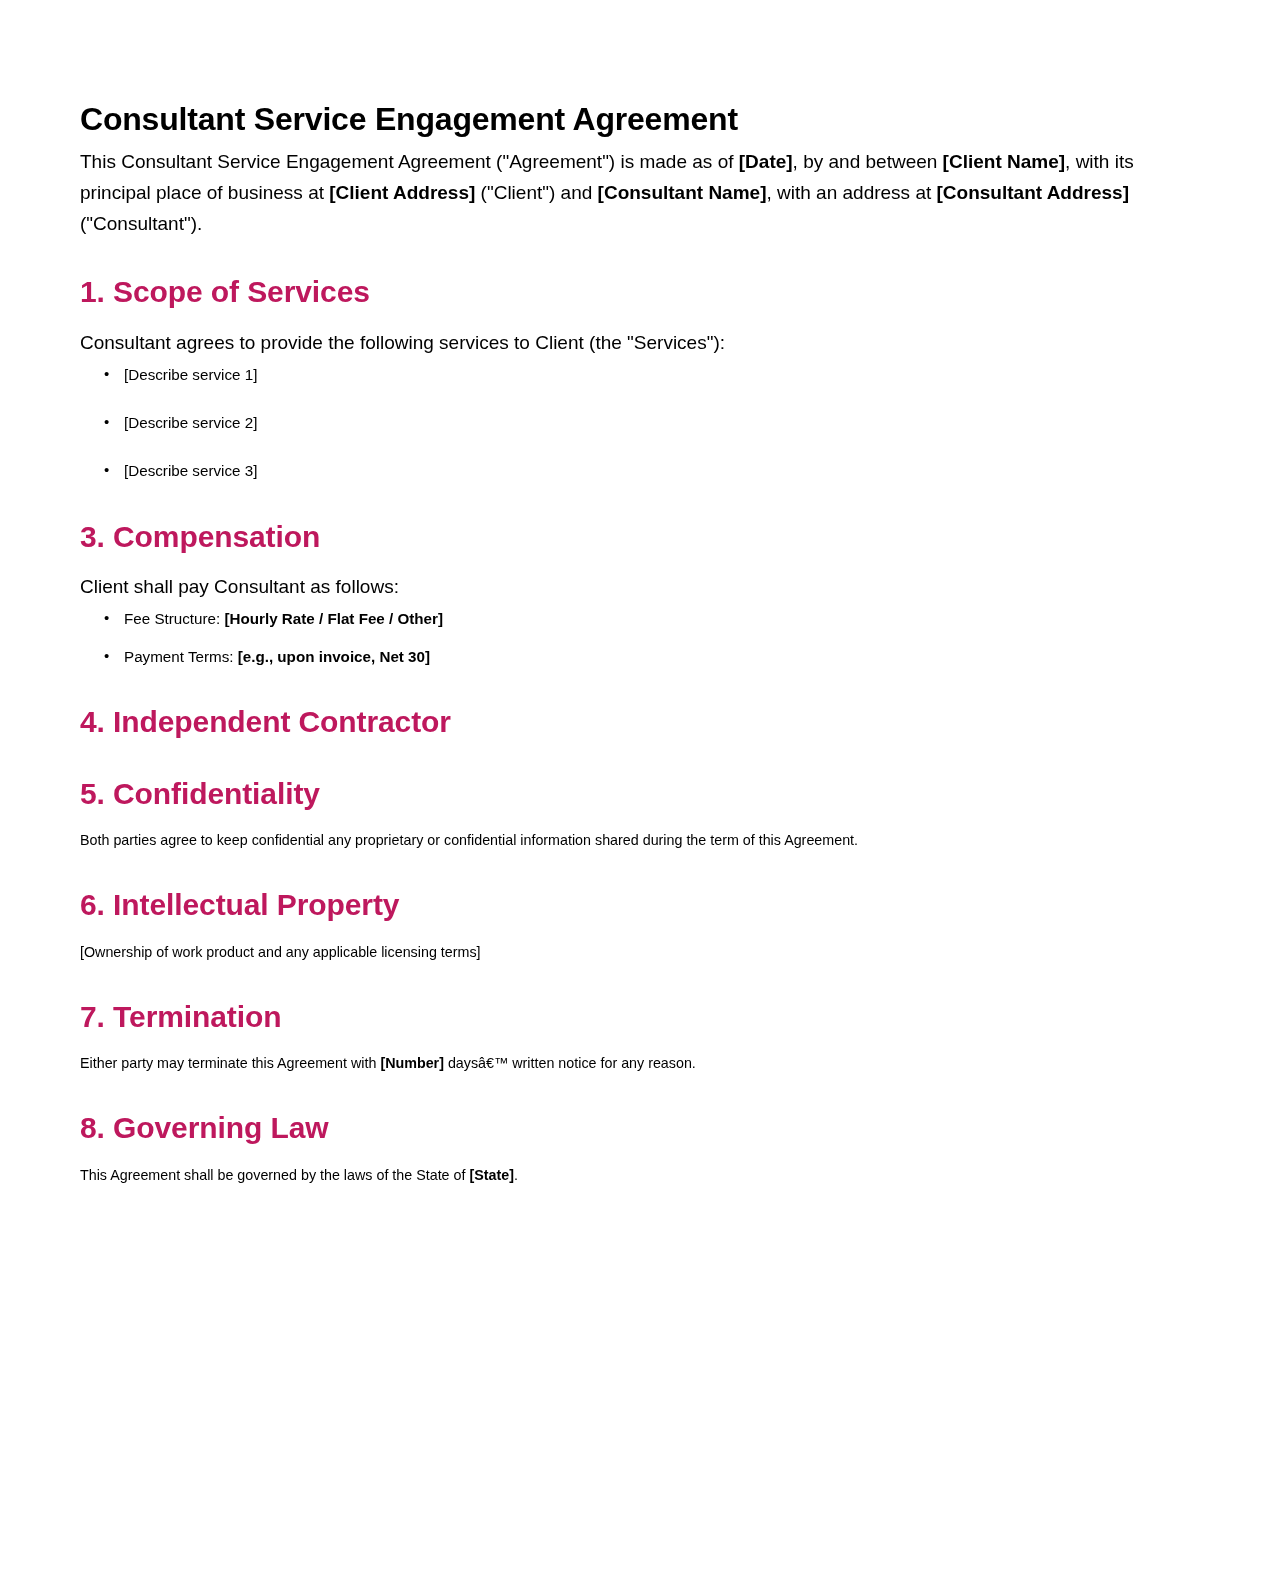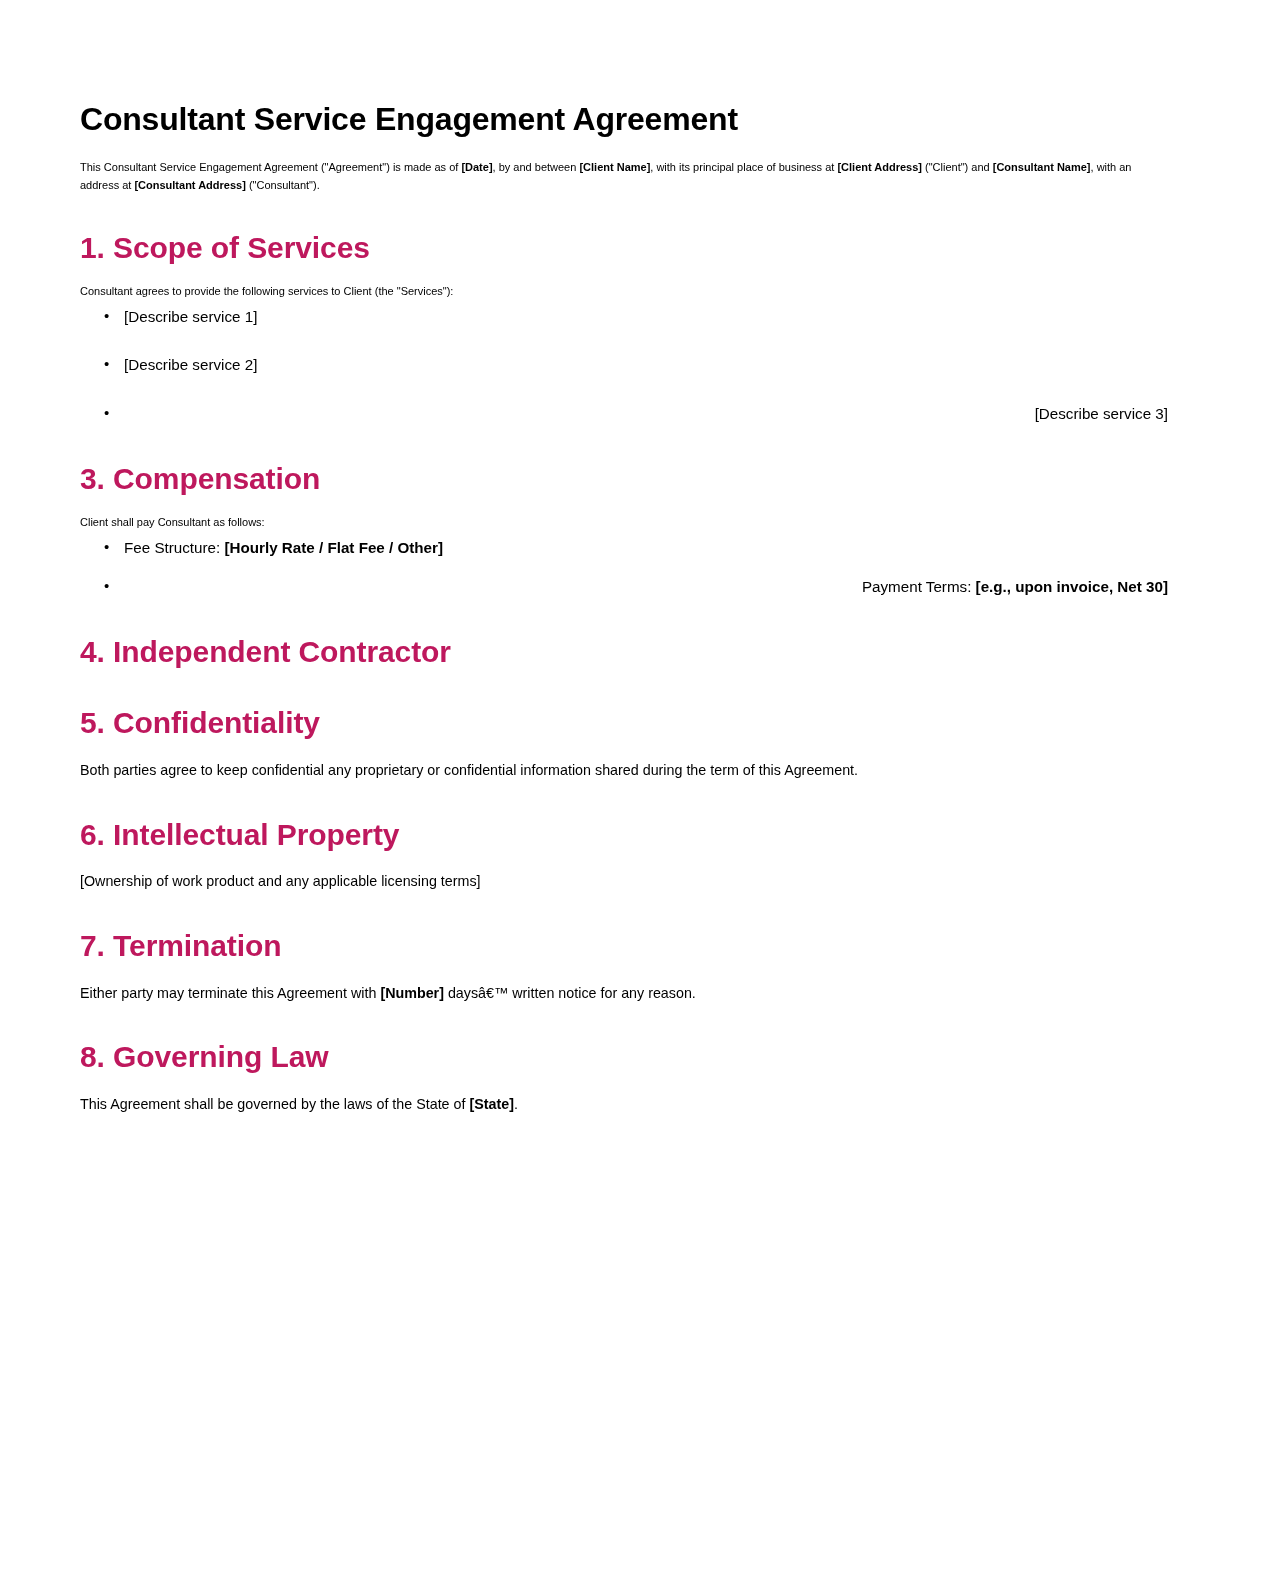--- a/index.html
+++ b/index.html
@@ -19,33 +19,33 @@
     box-sizing: border-box;
     background: #ffffff;
     padding: 100px 95px 60px 80px;
     position: relative;
   }
   .doc-title {
     font-size: 32px;
     font-weight: bold;
     line-height: 1.22;
     letter-spacing: -0.2px;
-    margin: 0 0 20px 0;
+    margin: 0 0 8px 0;
     color: #000;
   }
   h2.section-heading {
     font-size: 30px;
     font-weight: bold;
     line-height: 1.25;
     letter-spacing: -0.1px;
     margin: 34px 0 17px 0;
     color: #be185d;
   }
   p.body-text {
-    font-size: 11px;
+    font-size: 19px;
     line-height: 1.62;
     margin: 0 0 2px 0;
     color: #000;
   }
   p.body-text.compact {
     font-size: 14.3px;
     line-height: 1.6;
   }
   p.body-text.bold-note {
     font-size: 14.3px;
@@ -60,21 +60,20 @@
   ul.bullets li {
     font-size: 15.2px;
     line-height: 1.6;
     margin: 0 0 24px 0;
     position: relative;
     padding-left: 20px;
     color: #000;
   }
   ul.bullets li:last-child {
     margin-bottom: 0;
-    text-align: right;
   }
   ul.bullets.tight li {
     margin-bottom: 14px;
   }
   ul.bullets li::before {
     content: "\2022";
     position: absolute;
     left: 0;
     top: -1px;
     font-size: 15px;

